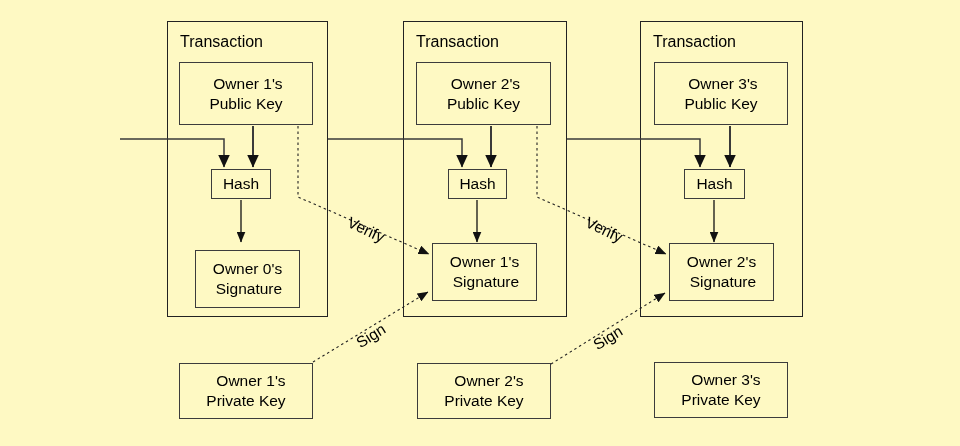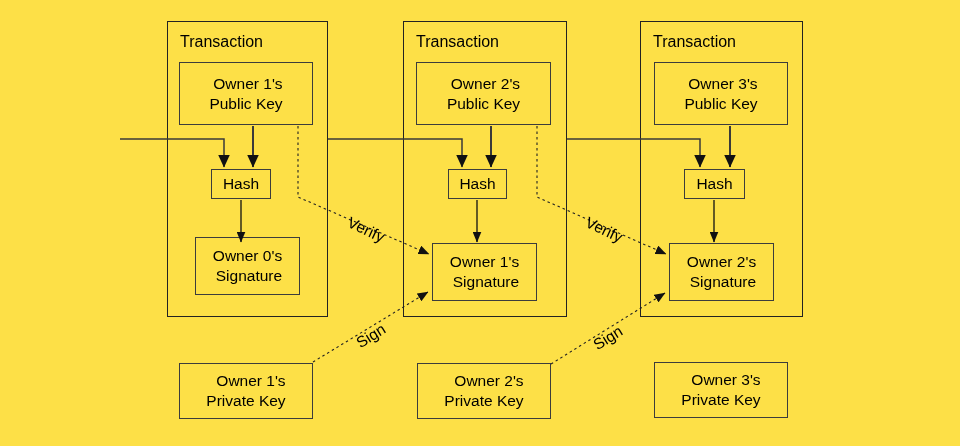--- a/index.html
+++ b/index.html
@@ -4,21 +4,21 @@
 <style>
   html, body {
     margin: 0;
     padding: 0;
     background: #ffffff;
   }
   .stage {
     position: relative;
     width: 960px;
     height: 446px;
-    background: #fde047;
+    background: #fef9c3;
     font-family: "Liberation Sans", sans-serif;
     color: #000;
     overflow: hidden;
   }
   .lines-svg {
     position: absolute;
     left: 0;
     top: 0;
     width: 960px;
     height: 446px;
@@ -59,21 +59,21 @@
 <body>
 
 <div class="stage">
 
   <div class="box tx-box" style="left:167px; top:21px; width:161px; height:296px;">
     <span class="tx-title">Transaction</span>
   </div>
   <div class="box inner-box" style="left:179px; top:62px; width:134px; height:63px;">Owner 1's
 Public Key</div>
   <div class="box inner-box" style="left:211px; top:169px; width:60px; height:30px;">Hash</div>
-  <div class="box inner-box" style="left:195px; top:237px; width:105px; height:58px;">Owner 0's
+  <div class="box inner-box" style="left:195px; top:250px; width:105px; height:58px;">Owner 0's
 Signature</div>
   <div class="box inner-box" style="left:179px; top:363px; width:134px; height:56px;">Owner 1's
 Private Key</div>
 
   <div class="box tx-box" style="left:403px; top:21px; width:164px; height:296px;">
     <span class="tx-title">Transaction</span>
   </div>
   <div class="box inner-box" style="left:416px; top:62px; width:135px; height:63px;">Owner 2's
 Public Key</div>
   <div class="box inner-box" style="left:448px; top:169px; width:59px; height:30px;">Hash</div>

